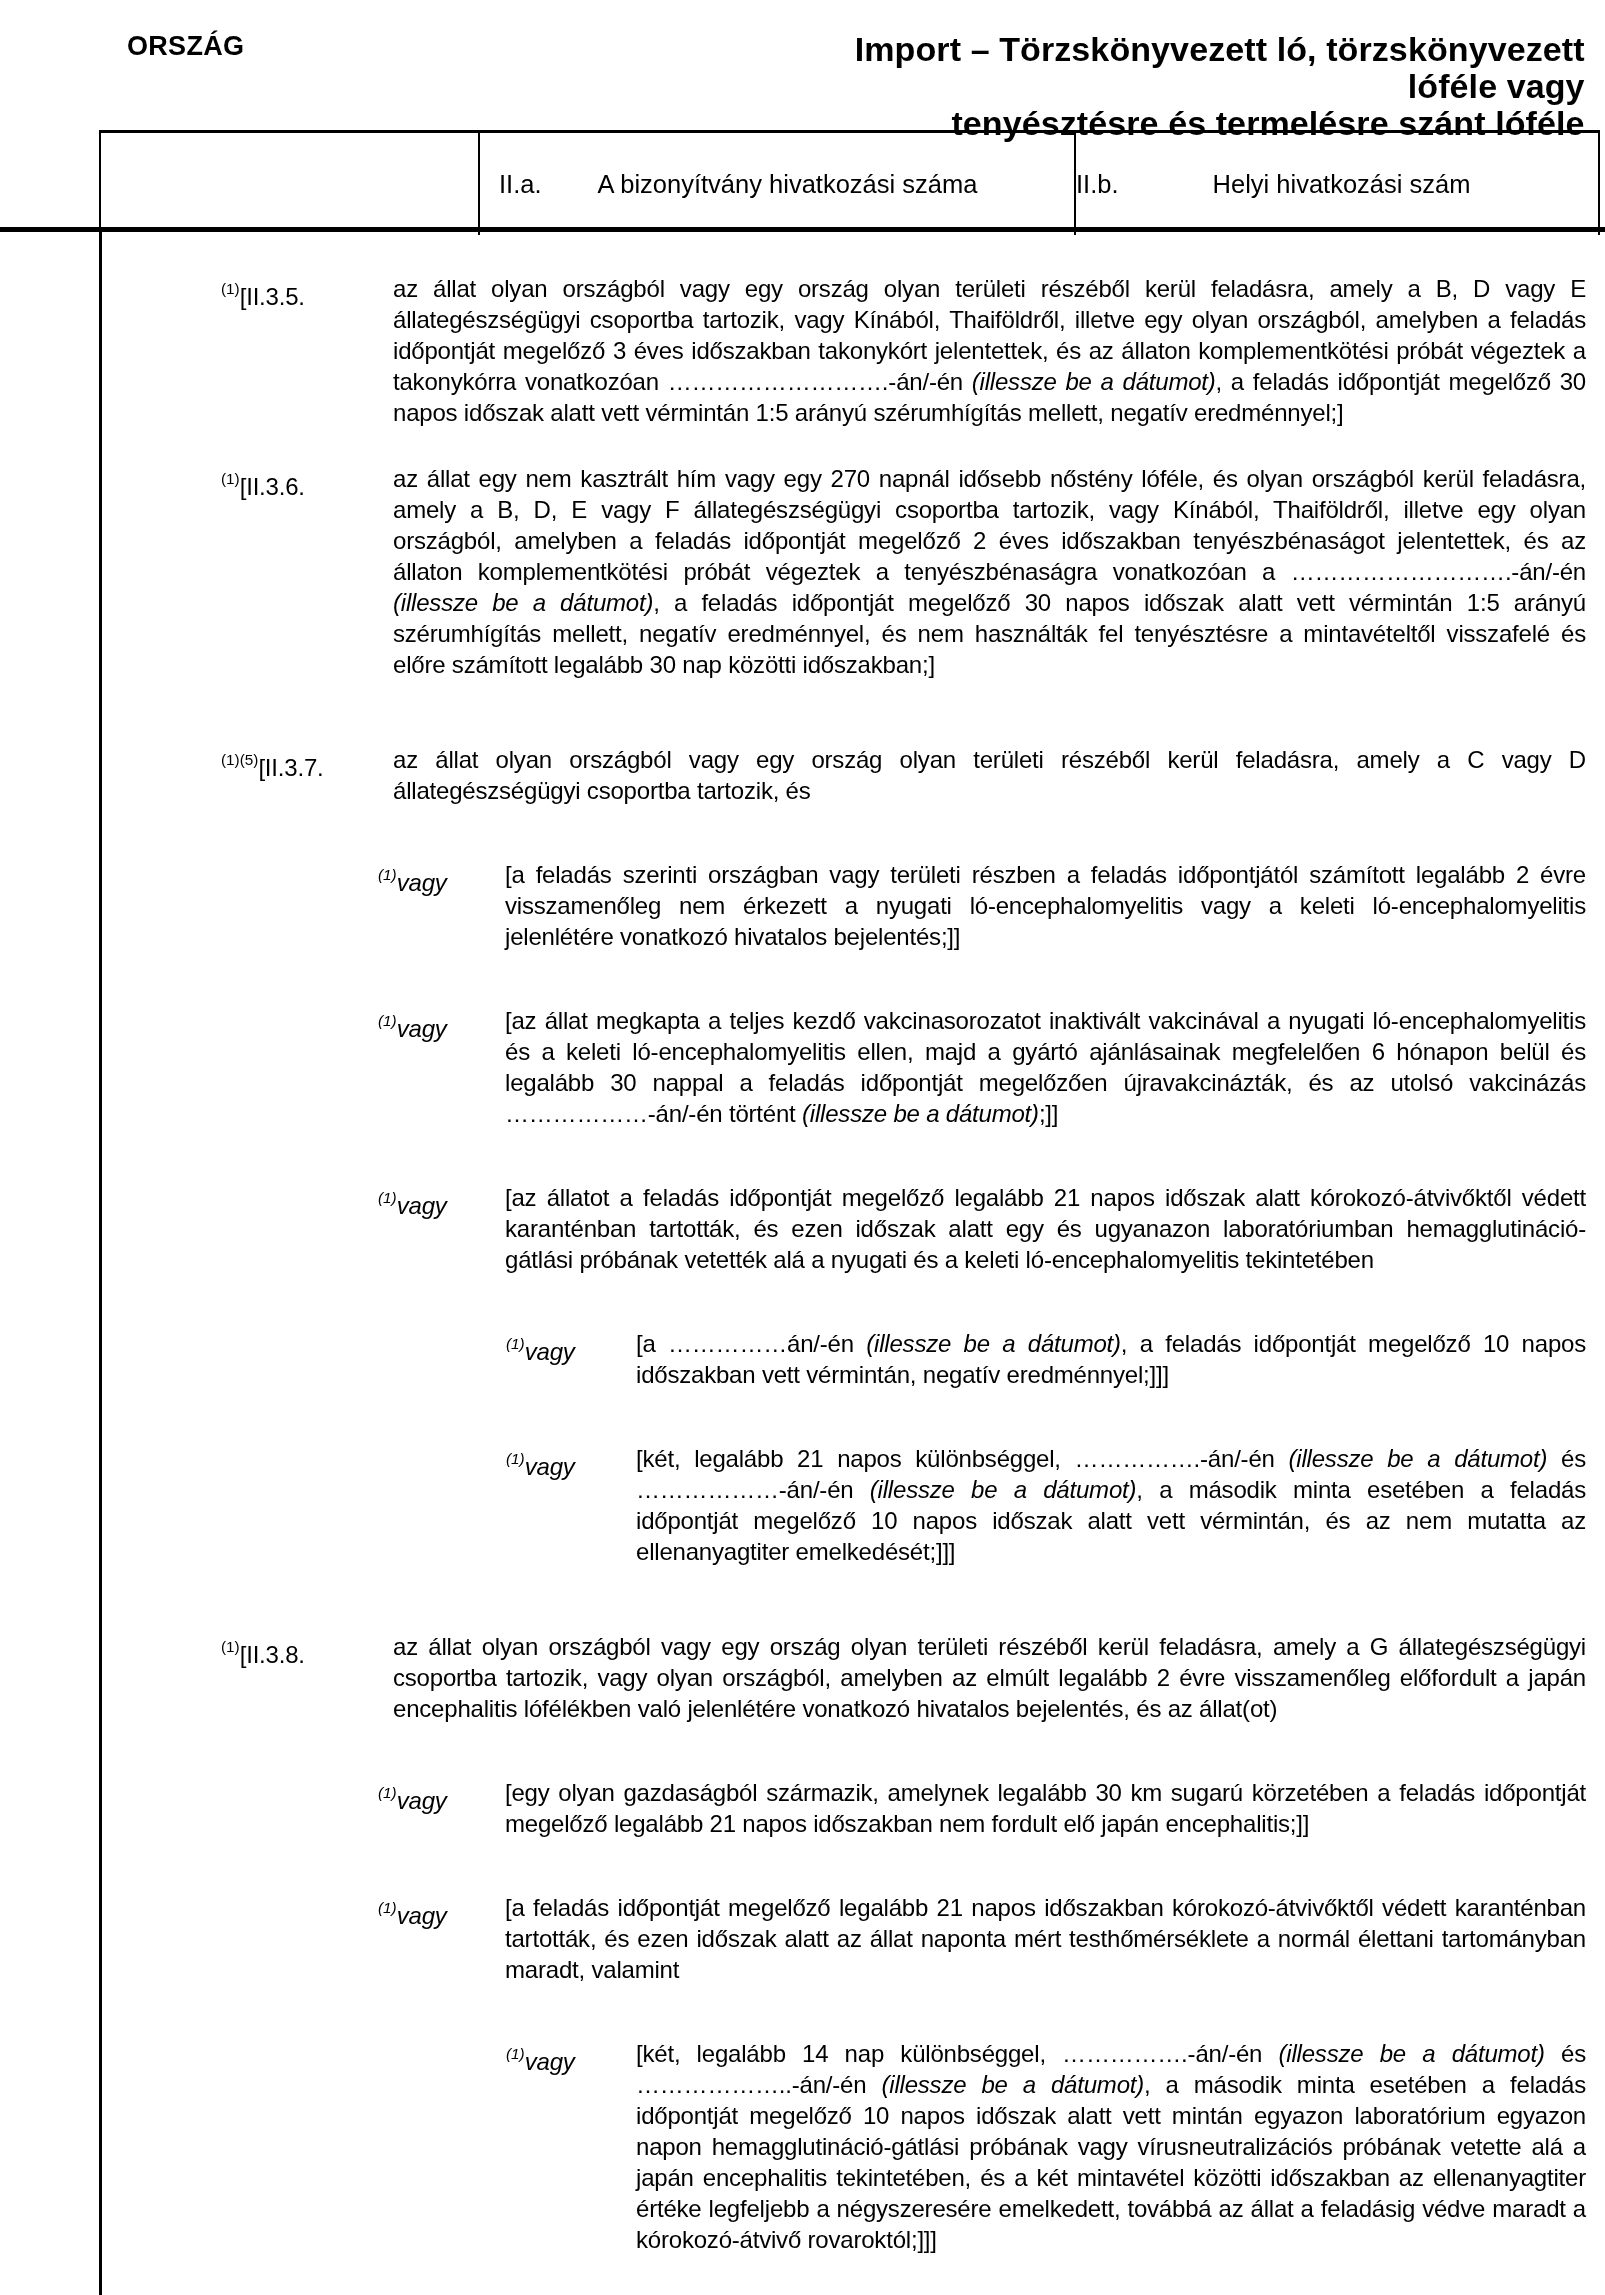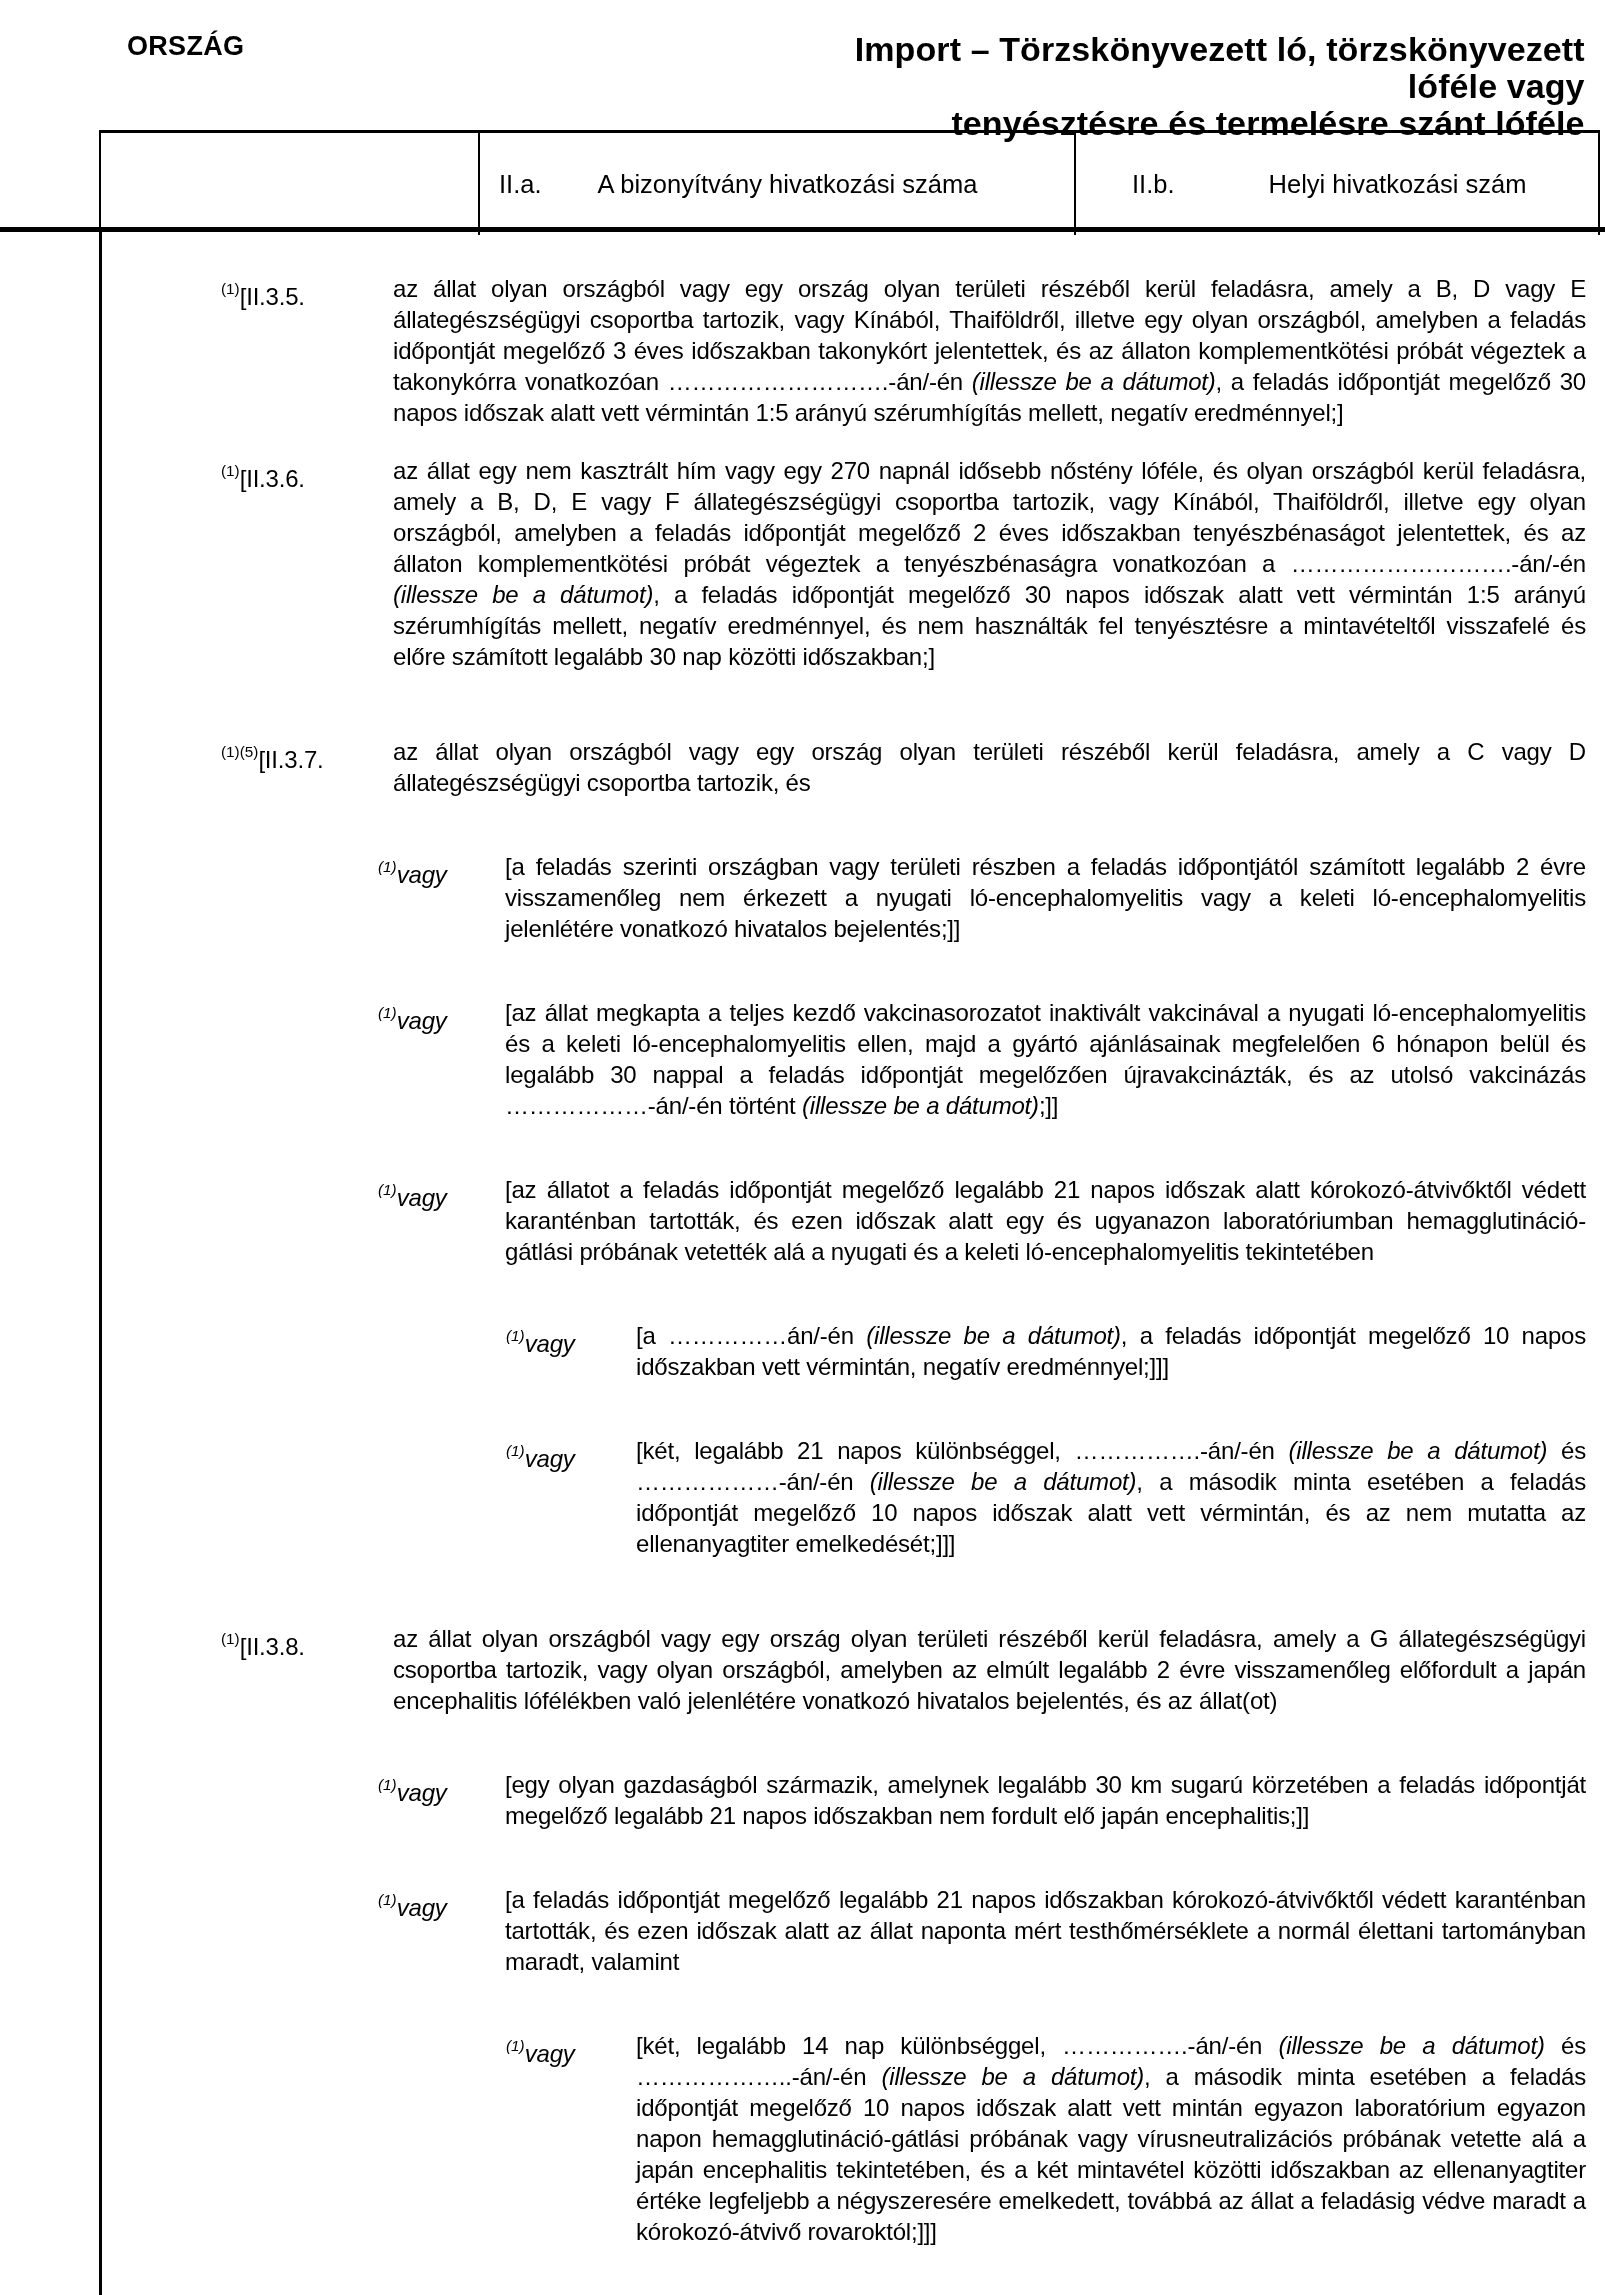--- a/index.html
+++ b/index.html
@@ -27,40 +27,40 @@
 
   
   .ref-table {
     position: absolute; left: 99px; top: 130px; width: 1501px; height: 105px;
     border-top: 3.2px solid #000; border-left: 2.5px solid #000; border-right: 2.5px solid #000;
     display: flex; box-sizing: border-box;
   }
   .ref-cell { box-sizing: border-box; display: flex; align-items: center; font-size: 25.5px; }
   .ref-cell.empty { width: 379px; border-right: 2.5px solid #000; }
   .ref-cell.cert  { width: 596px; border-right: 2.5px solid #000; padding-left: 19px; }
-  .ref-cell.local { flex: 1; padding-left: 56px; }
+  .ref-cell.local { flex: 1; }
   .ref-code { white-space: nowrap; }
   .ref-cell.cert .ref-label  { margin-left: 56px; }
   .ref-cell.local .ref-label { margin-left: 94px; }
 
   .divider-bar {
     position: absolute; left: 0; top: 227px; width: 100%; height: 5.1px; background: #000;
   }
   .left-rule {
     position: absolute; left: 99px; top: 232px; bottom: 0; width: 2.5px; background: #000;
   }
 
   
   .content {
     position: absolute; left: 101px; top: 232px; right: 0; bottom: 0;
     padding: 41px 19px 0 0;
     font-size: 24px; line-height: 31px; letter-spacing: -0.2px;
     overflow: hidden;
   }
-  .section { display: flex; padding-left: 120px; margin-top: 27px; }
+  .section { display: flex; padding-left: 120px; margin-top: 35px; }
   .section:first-child { margin-top: 0; }
   .section.gap-lg { margin-top: 64px; }
   .smark { flex: 0 0 172px; white-space: nowrap; }
   .sbody { flex: 1; text-align: justify; }
 
   .vrow { display: flex; margin-top: 53px; justify-content: space-between; }
   .vrow.d0 { padding-left: 277px; }
   .vrow.d0 > .vmark { flex: 0 0 127px; }
   .vrow.d1 { padding-left: 405px; }
   .vrow.d1 > .vmark { flex: 0 0 130px; }

